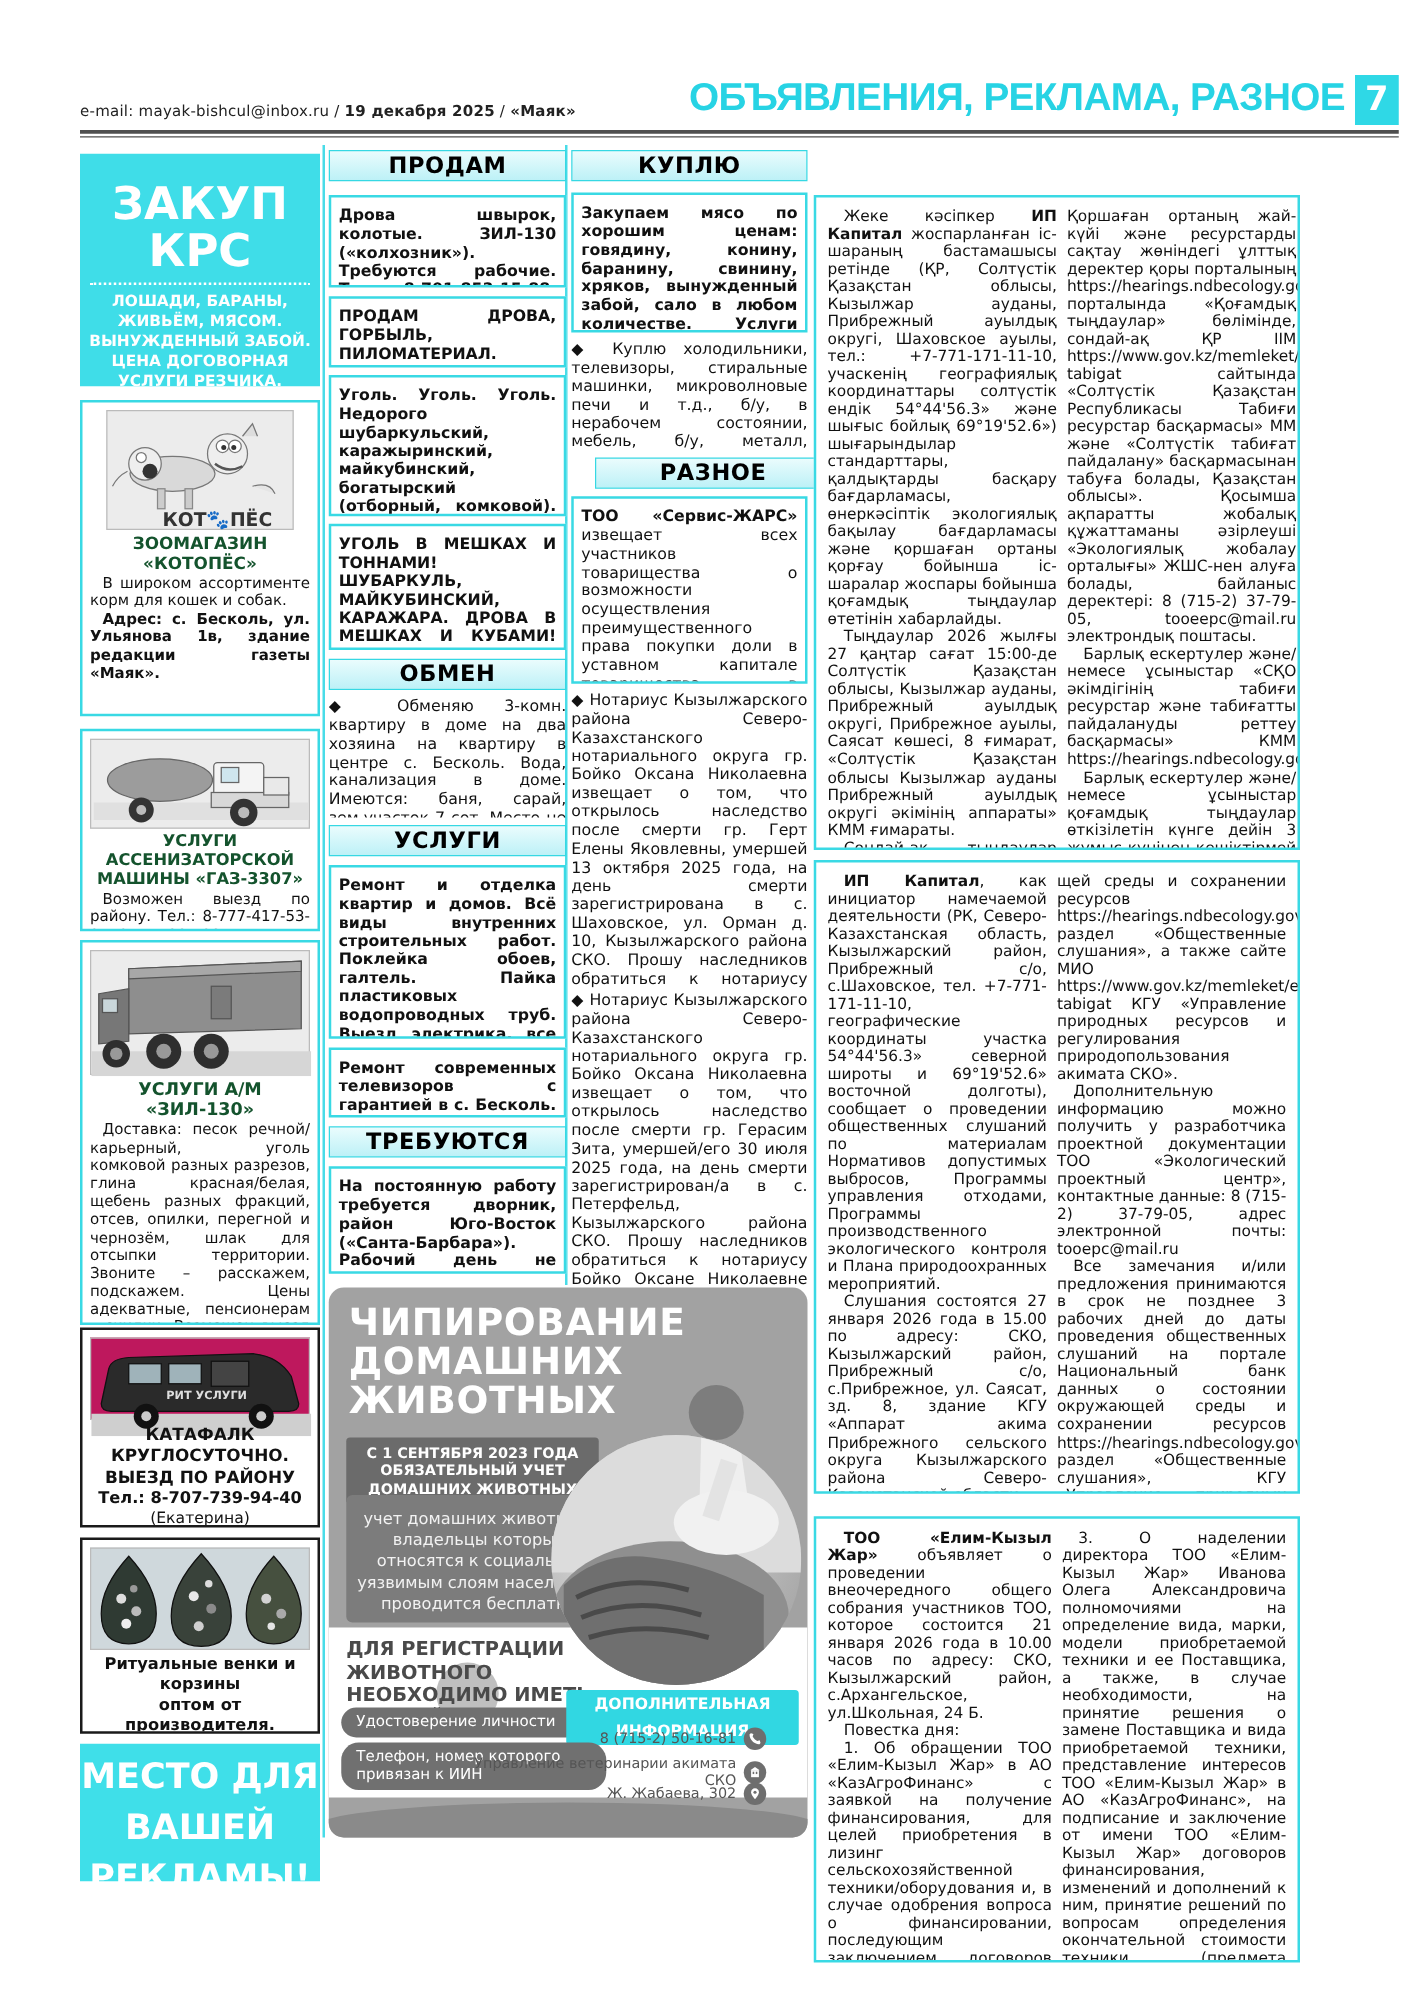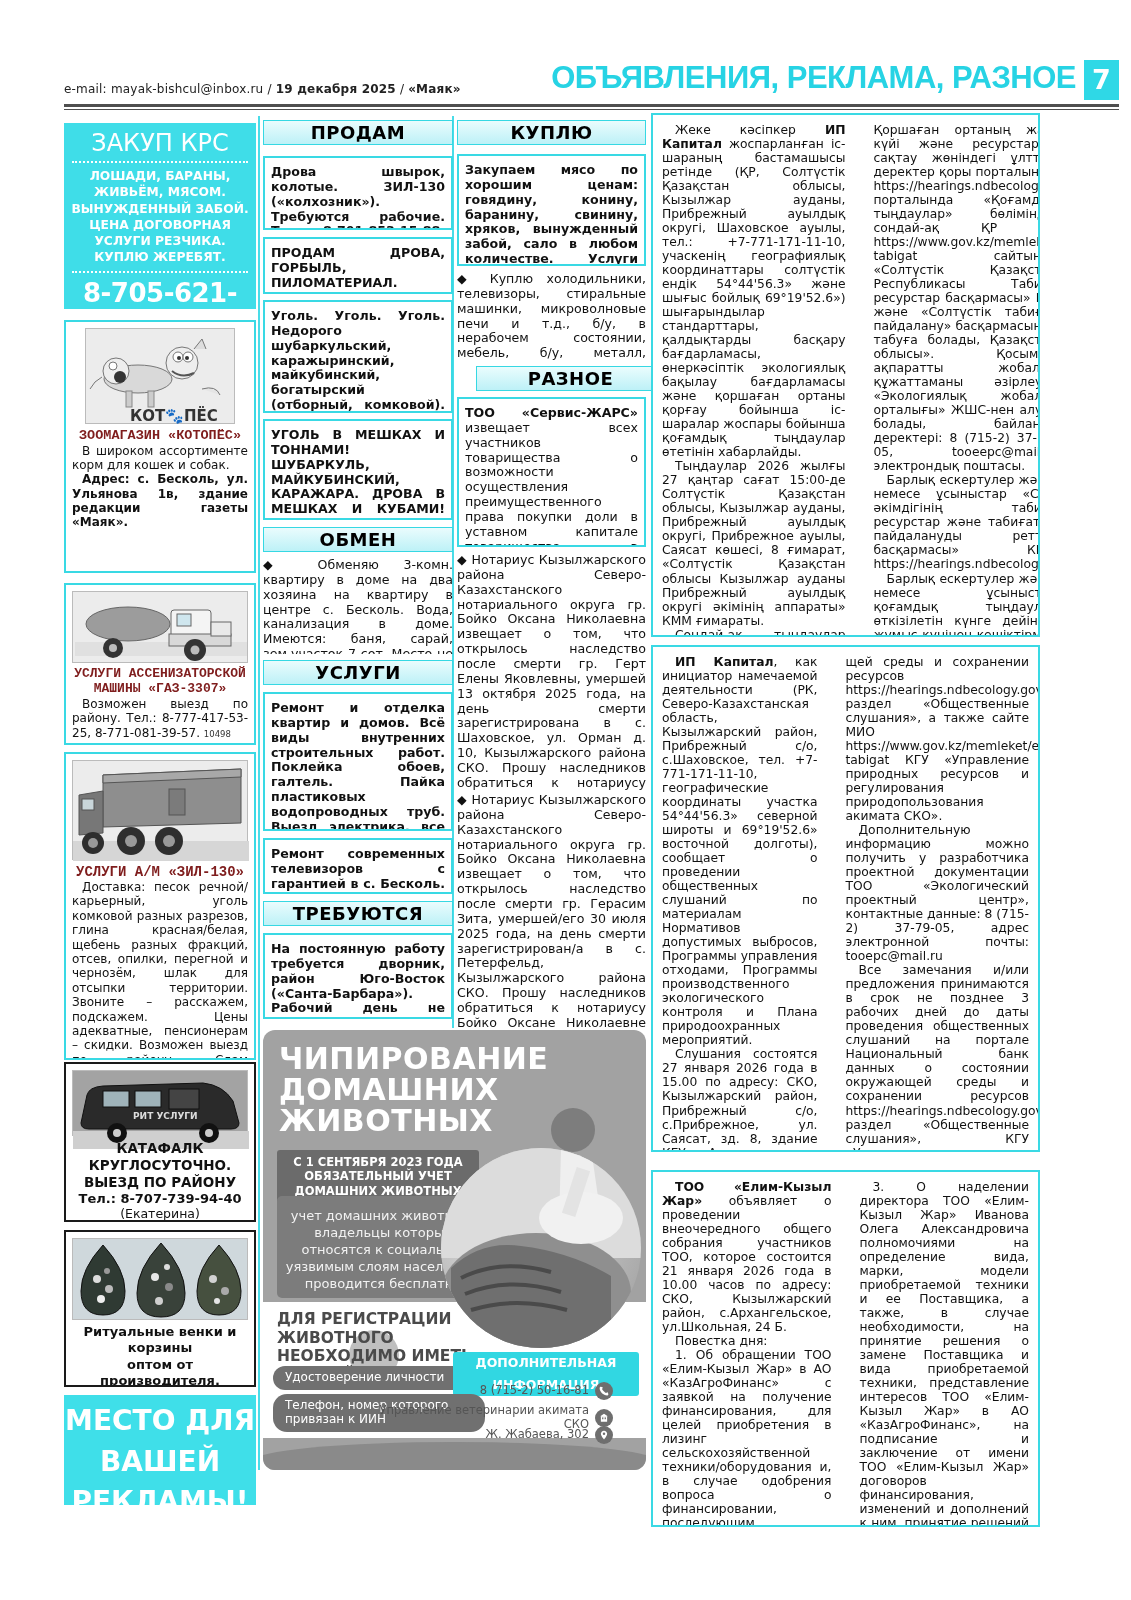--- a/index.html
+++ b/index.html
@@ -23,36 +23,36 @@
              font-weight:700; font-size:18px; line-height:23px; color:#000; letter-spacing:.5px; }
 
   
   .ad { border:2px solid #39d9e4; background:#fff; padding:7px 6px; overflow:hidden; }
   .ad-b { font-weight:700; font-size:12.6px; line-height:1.18; text-align:justify; }
   .plain { font-size:12.6px; line-height:1.18; text-align:justify; overflow:hidden; }
   .ref { font-size:8.5px; color:#333; font-weight:400; }
 
   
   .cyanbox { background:#3fdde8; color:#fff; text-align:center; overflow:hidden; }
-  .zakup-title { font-size:24px; font-weight:400; line-height:1.05; padding-top:8px; }
+  .zakup-title { font-size:36px; font-weight:700; line-height:1.05; padding-top:22px; }
   .dotted { border-top:2px dotted #fff; margin:5px 8px; }
   .zakup-lines div { font-size:12.3px; font-weight:800; line-height:1.32;text-align:center; }
   .zakup-phone { font-size:26px; font-weight:800; letter-spacing:-.5px; }
 
   .photo-ad { border:2px solid #39d9e4; background:#fff; text-align:center; overflow:hidden; padding:6px; }
   .photo-ad.dark { border-color:#1a1a1a; }
   .ph-img { background:#ececec; border:1px solid #bbb; display:block; margin:0 auto 4px; }
-  .cyan-cap { color:#7f1d1d; font-weight:700; font-size:13px; line-height:1.15;font-family:Liberation Mono, monospace; }
+  .cyan-cap { color:#14532d; font-weight:700; font-size:13px; line-height:1.15; }
   .small-body { font-size:12px; line-height:1.2; text-align:justify; text-align-last:left; }
   .center-b { font-weight:700; font-size:13.5px; line-height:1.25; }
 
   .mesto { background:#3fdfe9; color:#fff; text-align:center; font-weight:800; font-size:28px; line-height:1.45; padding-top:6px; }
 
   
-  .legal { border:2px solid #3ad9e4; background:#fff; padding:8px 9px; display:flex; gap:28px; overflow:hidden; }
+  .legal { border:2px solid #3ad9e4; background:#fff; padding:8px 9px; display:flex; gap:8px; overflow:hidden;margin-top:43px; }
   .legal .lcol { width:50%; font-size:12.3px; line-height:1.14; text-align:justify; }
   .legal p { text-indent:13px; margin:0; }
   .legal b { font-weight:700; }
 
   
   .chip { background:#a2a2a2; border-radius:12px; overflow:hidden; }
   .chip-title { color:#fff; font-weight:800; font-size:30px; line-height:1.03; letter-spacing:.5px; }
   .chip-badge { background:#6b6b6b; color:#fff; font-weight:700; font-size:11.5px; line-height:1.25; text-align:center; padding:5px 6px; border-radius:3px; }
   .chip-free { background:#7c7c7c; color:#f2f2f2; font-size:13px; line-height:1.3; text-align:center; padding:12px 8px; border-radius:5px; }
   .chip-white { background:#fff; }
@@ -155,21 +155,21 @@
           <circle cx="96" cy="80" r="6" fill="#999"></circle>
         <circle cx="20" cy="82" r="11" fill="#2e2e2e"></circle>
           <circle cx="20" cy="82" r="5" fill="#999"></circle>
       </svg>
     </span>
     <div class="cyan-cap" style="font-size:14px;">УСЛУГИ А/М «ЗИЛ-130»</div>
     <div class="small-body" style="text-indent:10px;"><span>Доставка: песок речной/карьерный, уголь комковой разных разрезов, глина красная/белая, щебень разных фракций, отсев, опилки, перегной и чернозём, шлак для отсыпки территории. Звоните – расскажем, подскажем. Цены адекватные, пенсионерам – скидки. Возможен выезд по району. Сдам строительные леса в аренду. В продаже: доски (обрезная сосна), бруски, евро штакетник. Тел.: 2-80-09; 8-771-029-14-04, 8-702-904-45-41.</span> </div>
   </div>
 
   <div class="abs photo-ad dark" style="left:64px;top:1062px;width:192px;height:160px;">
-    <span class="ph-img" style="width:176px;height:66px;background:#a3a3a3;">
+    <span class="ph-img" style="width:176px;height:66px;background:#be185d;">
       <svg width="176" height="78" viewBox="0 0 176 78">
         <rect x="0" y="60" width="176" height="18" fill="#cfcfcf"></rect>
         <path d="M8 52 L14 24 Q16 16 30 15 L130 12 Q150 14 160 30 L166 52 Q166 58 158 58 L16 58 Q8 58 8 52 Z" fill="#2a2a2a" stroke="#111"></path>
         <rect x="30" y="20" width="26" height="16" fill="#9fb3ba" stroke="#111"></rect>
         <rect x="62" y="20" width="26" height="16" fill="#9fb3ba" stroke="#111"></rect>
         <rect x="96" y="18" width="30" height="20" fill="#444" stroke="#111"></rect>
         <text x="60" y="48" font-size="9" font-weight="bold" fill="#ddd" font-family="DejaVu Sans">РИТ УСЛУГИ</text>
         <circle cx="44" cy="62" r="10" fill="#111"></circle>
           <circle cx="44" cy="62" r="4" fill="#ccc"></circle>
         <circle cx="136" cy="62" r="10" fill="#111"></circle>

